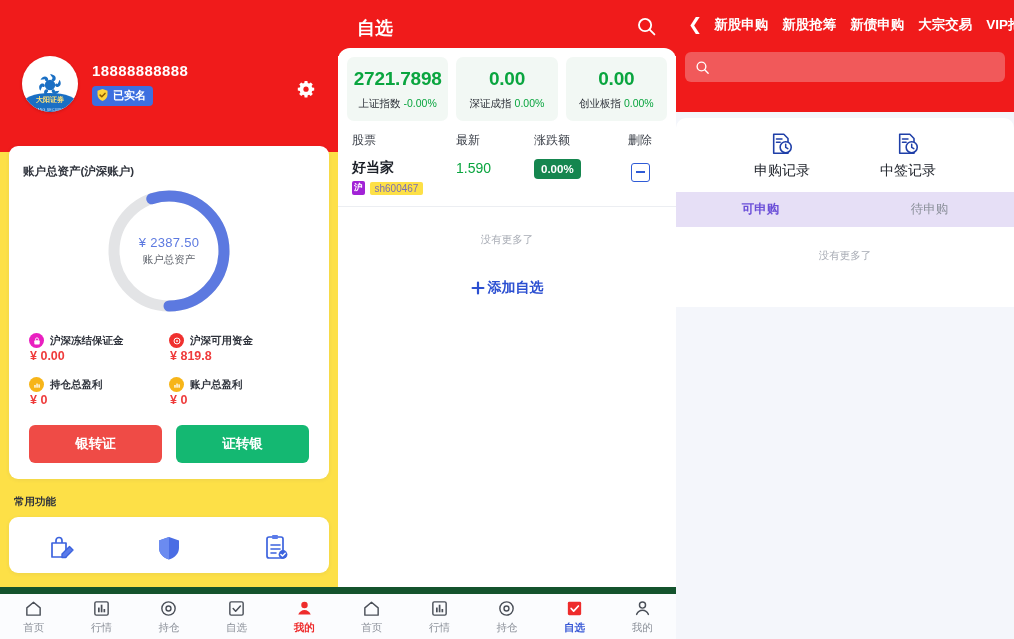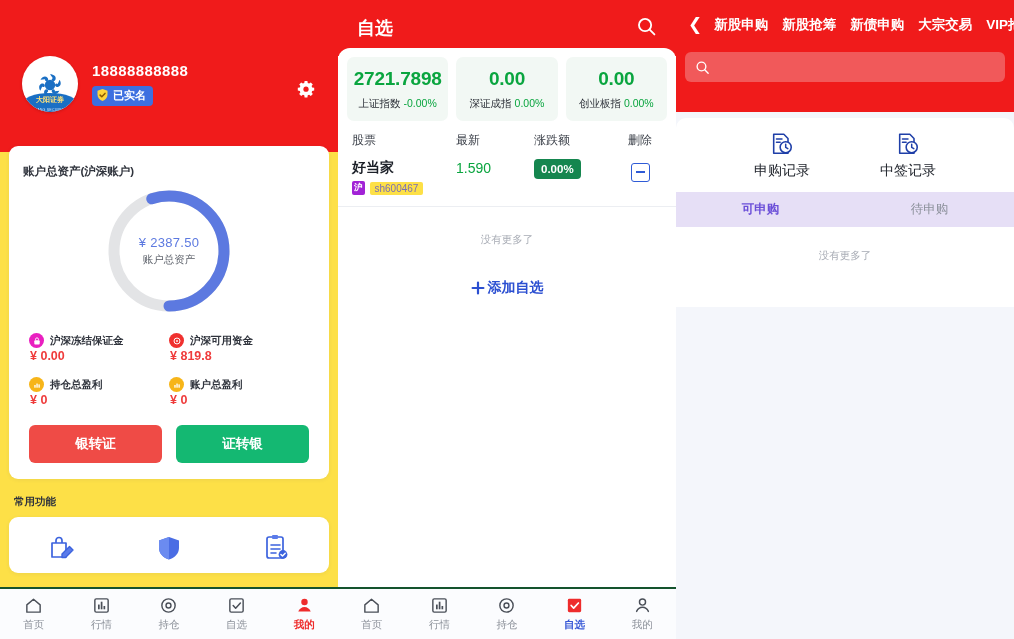--- a/index.html
+++ b/index.html
@@ -131,21 +131,21 @@
   .quick-lbl { font-size: 14px; color: #1d2129; }
   .p3-subtabs { display: flex; background: #e6dff6; }
   .p3-subtab { flex: 1; text-align: center; padding: 9px 0; font-size: 12.5px; color: #8a8f99; cursor: pointer; }
   .p3-subtab.active { color: #6b4fd8; font-weight: bold; }
   .p3-list { background: #fff; min-height: 80px; }
   .p3-nomore { text-align: center; font-size: 10.5px; color: #a7abb4; padding: 22px 0; }
 
   
   .tabbar {
     position: absolute; left: 0; right: 0; bottom: 0; height: 52px;
-    background: #fbfcfe; border-top: 2px solid #14532d;
+    background: #fbfcfe; border-top: 7px solid #14532d;
     display: flex; align-items: center;
   }
   .tab { flex: 1; display: flex; flex-direction: column; align-items: center; gap: 3px; cursor: pointer; }
   .tab-lbl { font-size: 10.5px; color: #8b9099; }
   .tab.active .tab-lbl { color: #ee2c2c; font-weight: bold; }
   .tab.active-blue .tab-lbl { color: #3858d6; font-weight: bold; }
   .tab-ico { height: 19px; display: flex; align-items: center; }
 </style>
 </head>
 <body>

